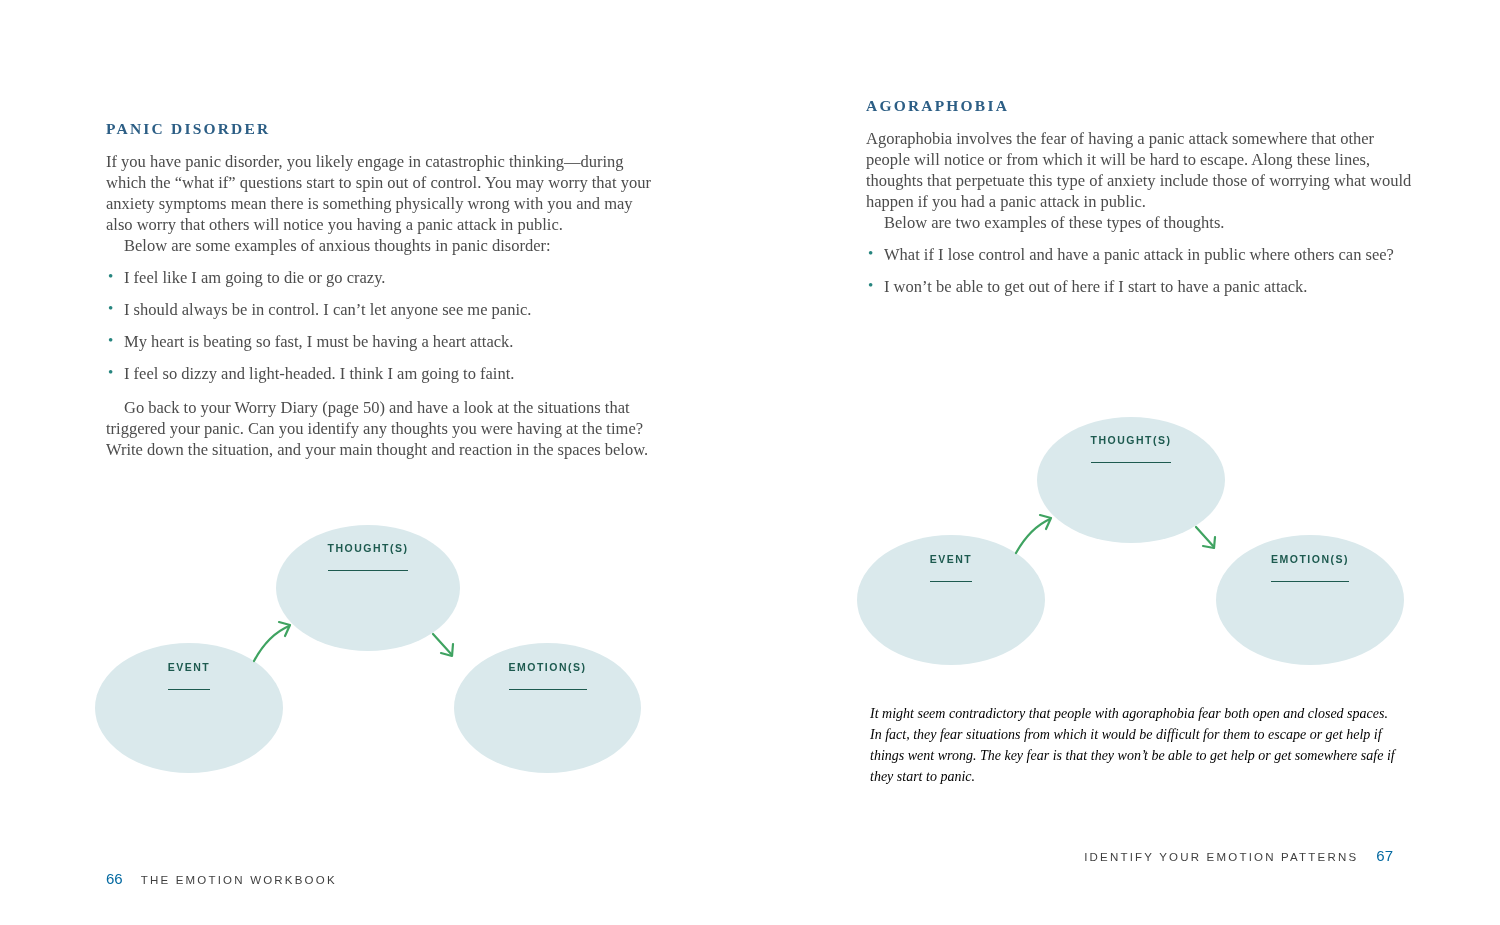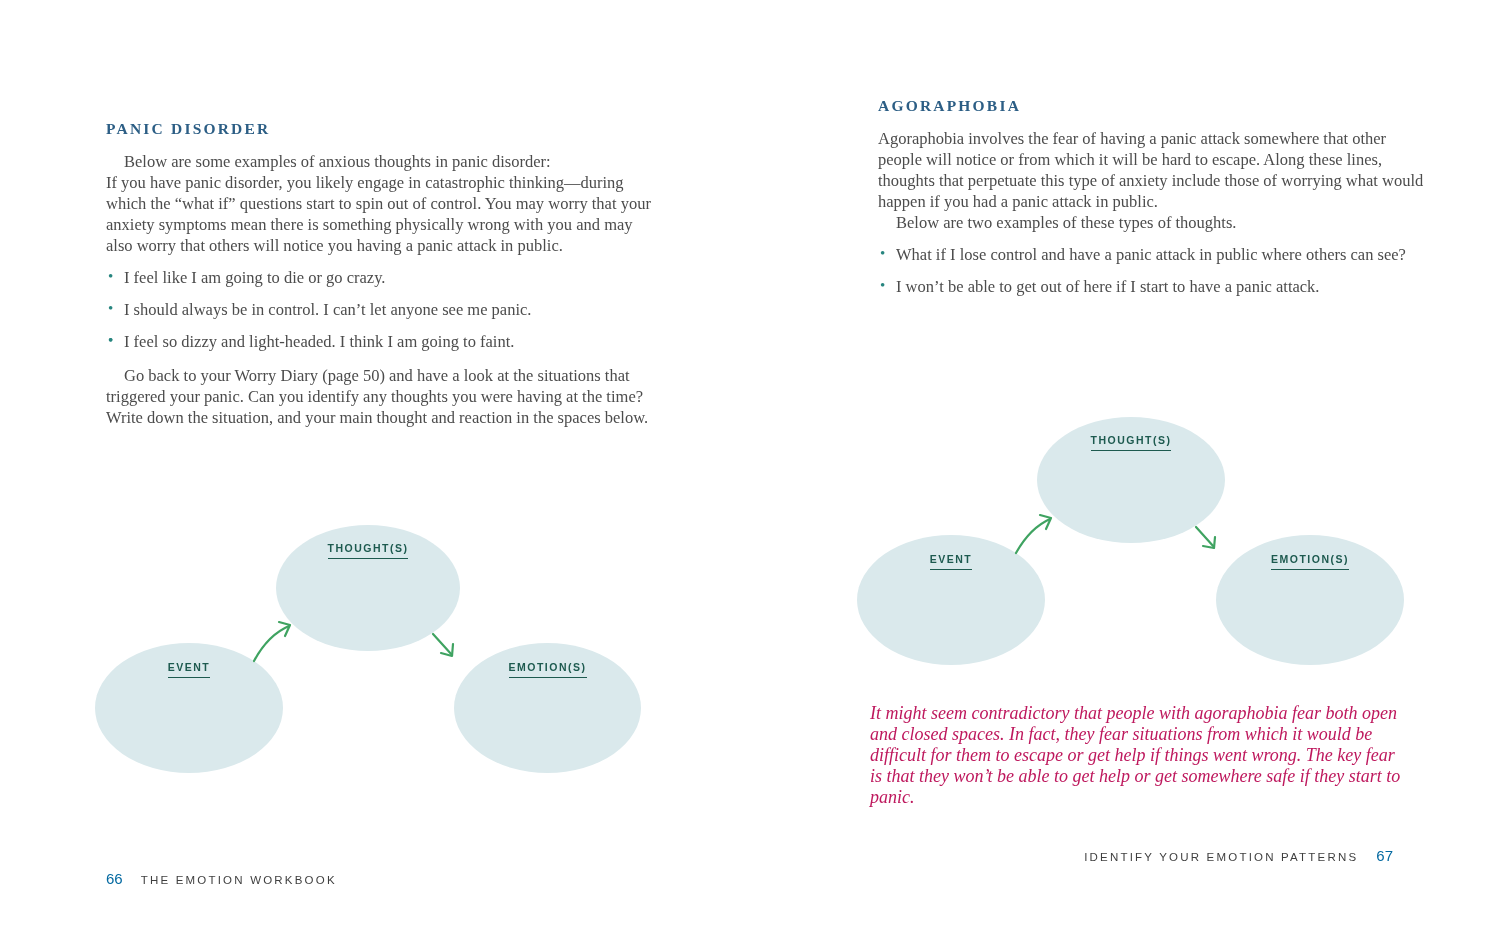--- a/index.html
+++ b/index.html
@@ -20,21 +20,21 @@
   }
   .page-left  { left: 0; margin-top: 23px; }
   .page-right { left: 750px; }
 
   .text-col {
     position: absolute;
     top: 97px;
     width: 546px;
   }
   .page-left  .text-col { left: 106px; }
-  .page-right .text-col { left: 128px; }
+  .page-right .text-col { left: 116px; }
 
   h2.section-heading {
     font-family: "Liberation Serif", serif;
     font-size: 15.5px;
     font-weight: 700;
     letter-spacing: 2.2px;
     color: #2c5e85;
     margin: 0 0 13px 0;
   }
   p.body {
@@ -76,21 +76,21 @@
     position: absolute;
     text-align: center;
     font-family: "Liberation Sans", sans-serif;
     font-size: 10.5px;
     font-weight: 700;
     letter-spacing: 1.5px;
     color: #1d5a4f;
   }
   .ellipse-label span {
     display: inline-block;
-    padding-bottom: 4px;
+    padding-bottom: 16px;
     border-bottom: 1px solid #1d5a4f;
   }
   svg.arrows {
     position: absolute;
     left: 0; top: 0;
     width: 750px; height: 925px;
     pointer-events: none;
   }
   svg.arrows path {
     stroke: #3fa361;
@@ -99,23 +99,23 @@
     stroke-linecap: round;
     stroke-linejoin: round;
   }
 
   .note {
     position: absolute;
     left: 120px;
     top: 703px;
     width: 532px;
     font-style: italic;
-    font-size: 18px;
+    font-size: 14px;
     line-height: 21px;
-    color: #be185d;
+    color: #000000;
   }
 
   .footer {
     position: absolute;
     top: 847px;
     display: flex;
     align-items: baseline;
     gap: 18px;
     font-family: "Liberation Sans", sans-serif;
   }
@@ -133,33 +133,34 @@
 </style>
 </head>
 <body>
 
 <div class="spread">
 
   <section class="page page-left">
 
     <div class="text-col">
       <h2 class="section-heading">PANIC DISORDER</h2>
+      <p class="body">If you have panic disorder, you likely engage in catastrophic thinking—during which the “what if” questions start to spin out of control. You may worry that your anxiety symptoms mean there is something physically wrong with you and may also worry that others will notice you having a panic attack in public.</p>
       <p class="body indent">Below are some examples of anxious thoughts in panic disorder:</p>
-      <p class="body">If you have panic disorder, you likely engage in catastrophic thinking—during which the “what if” questions start to spin out of control. You may worry that your anxiety symptoms mean there is something physically wrong with you and may also worry that others will notice you having a panic attack in public.</p>
       <ul class="bullets">
         <li>
           <span class="dot">•</span>
           <span>I feel like I am going to die or go crazy.</span>
         </li>
         <li>
           <span class="dot">•</span>
           <span>I should always be in control. I can’t let anyone see me panic.</span>
         </li>
         <li>
           <span class="dot">•</span>
+          <span>My heart is beating so fast, I must be having a heart attack.</span>
         </li>
         <li>
           <span class="dot">•</span>
           <span>I feel so dizzy and light-headed. I think I am going to faint.</span>
         </li>
       </ul>
       <p class="body indent after-list">Go back to your Worry Diary (page 50) and have a look at the situations that triggered your panic. Can you identify any thoughts you were having at the time? Write down the situation, and your main thought and reaction in the spaces below.</p>
     </div>
 
     <div class="ellipse" style="left:95px; top:620px; width:188px; height:130px;"></div>

